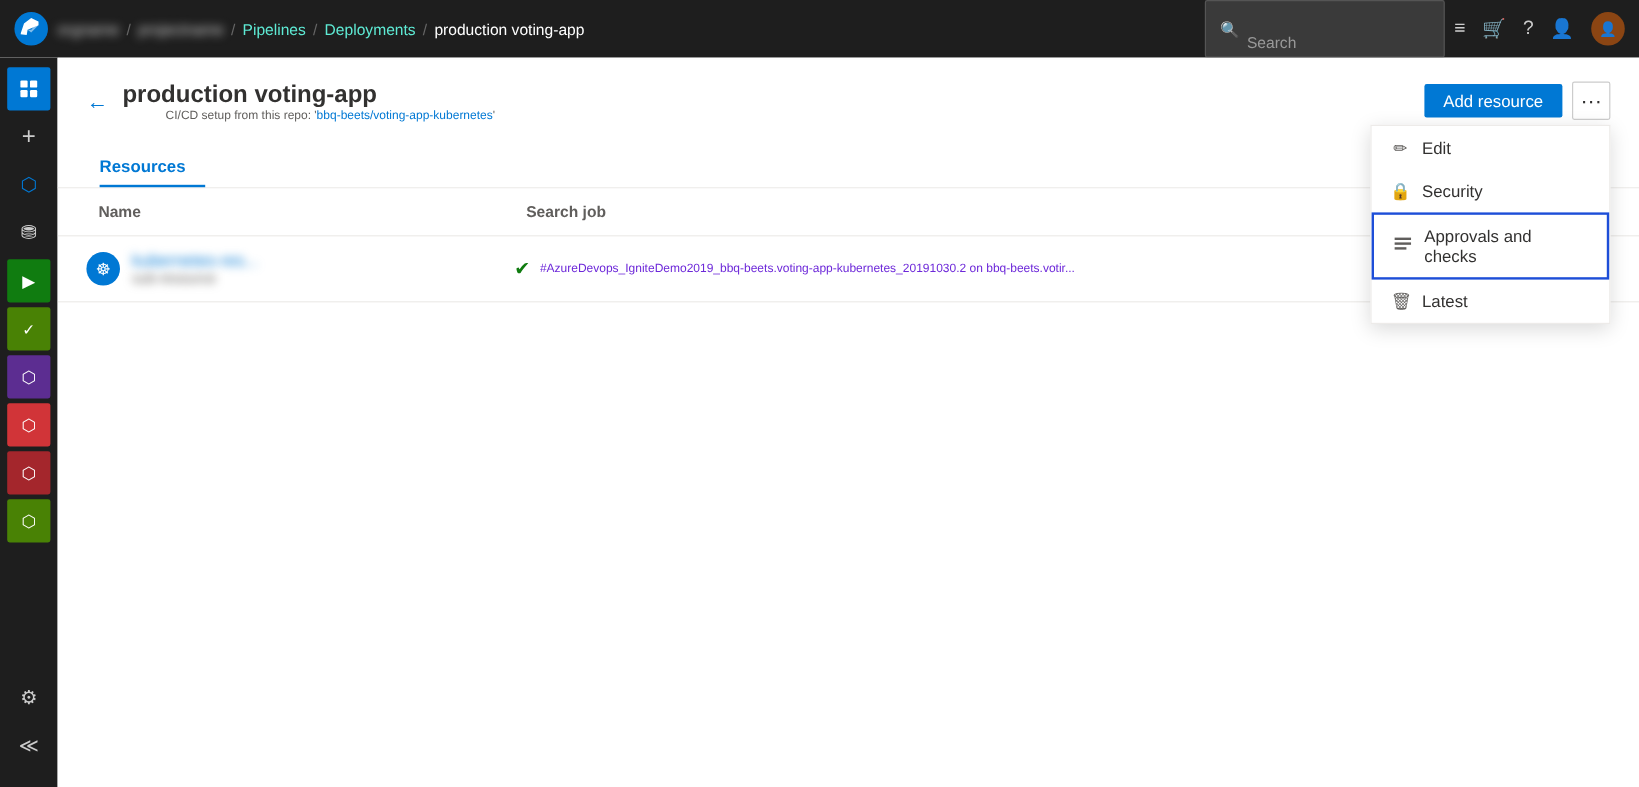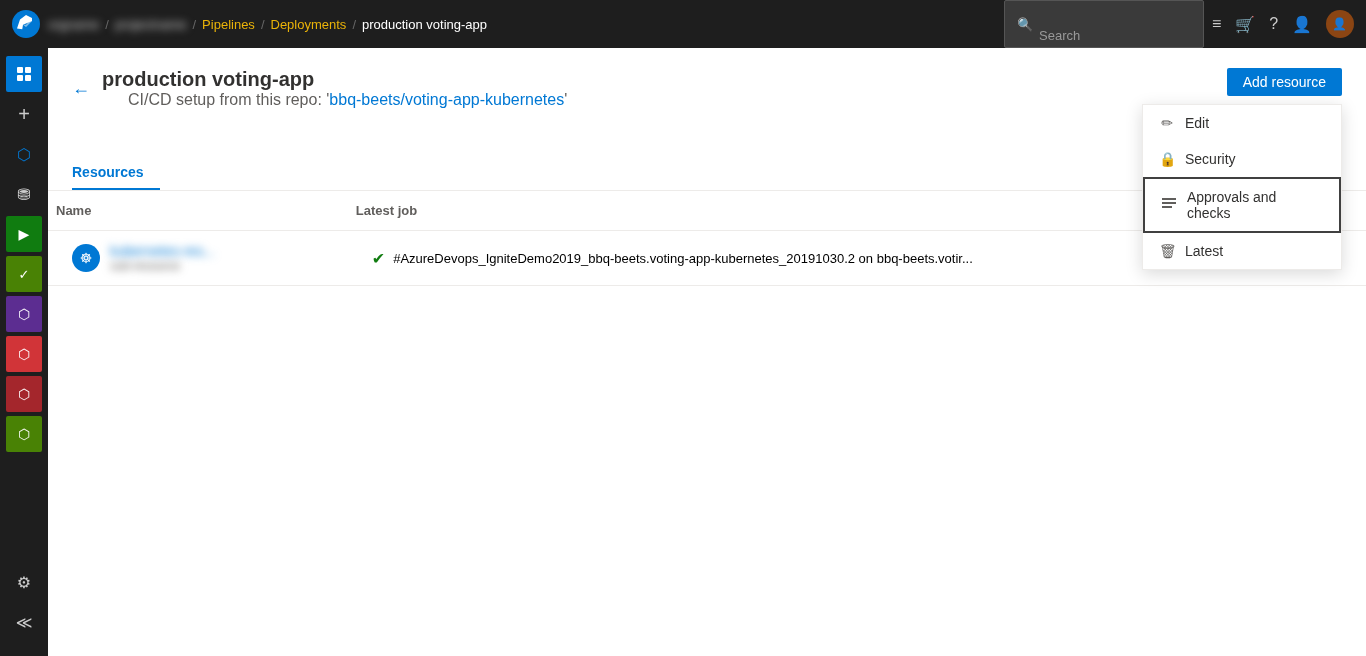--- a/index.html
+++ b/index.html
@@ -21,21 +21,21 @@
       border-radius: 50%;
       display: flex; align-items: center; justify-content: center;
       color: white; font-weight: bold; font-size: 13px;
       flex-shrink: 0;
     }
     .nav-org {
       color: #ccc; font-size: 13px;
       background: none; border: none; cursor: pointer;
     }
     .nav-sep { color: #666; font-size: 13px; }
-    .nav-link { color: #eab308; font-size: 13px; text-decoration: none; cursor: pointer; background: none; border: none; }
+    .nav-link { color: #5eead4; font-size: 13px; text-decoration: none; cursor: pointer; background: none; border: none; }
     .nav-link.active { color: white; }
     .nav-breadcrumb { display: flex; align-items: center; gap: 6px; flex: 1; }
     .nav-search {
       background: #3a3a3a;
       border: 1px solid #555;
       border-radius: 2px;
       color: #ccc;
       padding: 4px 12px;
       font-size: 13px;
       width: 200px;
@@ -94,24 +94,24 @@
     }
     .page-header-top {
       display: flex;
       align-items: flex-start;
       justify-content: space-between;
       margin-bottom: 8px;
     }
     .back-title { display: flex; align-items: center; gap: 12px; }
     .back-btn { color: #0078d4; font-size: 18px; cursor: pointer; background: none; border: none; }
     .page-title { font-size: 20px; font-weight: 600; color: #323130; }
-    .page-subtitle { color: #605e5c; font-size: 16px; margin-left: 26px; }
+    .page-subtitle { color: #605e5c; font-size: 10px; margin-left: 36px; }
     .page-subtitle a { color: #0078d4; text-decoration: none; }
 
-    .header-actions { display: flex; align-items: center; gap: 8px; position: relative; flex-direction: column; }
+    .header-actions { display: flex; align-items: center; gap: 8px; position: relative; }
     .btn-primary {
       background: #0078d4; color: white; border: none;
       padding: 6px 16px; border-radius: 2px; cursor: pointer;
       font-size: 14px; font-weight: 500;
     }
     .btn-more {
       background: none; border: 1px solid #ccc;
       width: 32px; height: 32px; border-radius: 2px;
       cursor: pointer; font-size: 18px; color: #323130;
       display: flex; align-items: center; justify-content: center;
@@ -128,48 +128,49 @@
       z-index: 100;
     }
     .dropdown-item {
       display: flex; align-items: center; gap: 10px;
       padding: 10px 16px;
       cursor: pointer;
       color: #323130;
       font-size: 14px;
     }
     .dropdown-item.highlighted {
-      border: 2px solid #404040;
+      border: 2px solid #1d4ed8;
       background: white;
     }
     .dropdown-icon { font-size: 14px; color: #605e5c; width: 16px; text-align: center; }
 
     
     .tabs {
       display: flex;
       gap: 0;
       padding-top: 12px;
+      margin-left: 11px;
     }
     .tab {
       padding: 8px 16px;
       cursor: pointer;
       border-bottom: 2px solid transparent;
       font-size: 14px;
       color: #605e5c;
     }
     .tab:first-child { padding-left: 0; }
     .tab.active { color: #0078d4; border-bottom-color: #0078d4; font-weight: 600; }
 
     
     .content { flex: 1; padding: 0; overflow: auto; }
 
     
     .resource-table { width: 100%; border-collapse: collapse; }
     .resource-table th {
-      padding: 12px 8px;
+      padding: 12px 34px;
       text-align: left;
       color: #605e5c;
       font-size: 13px;
       font-weight: 600;
       border-bottom: 1px solid #edebe9;
       background: white;
     }
     .resource-table td {
       padding: 12px 24px;
       border-bottom: 1px solid #edebe9;
@@ -180,21 +181,21 @@
       width: 28px; height: 28px;
       background: #0078d4; border-radius: 50%;
       display: flex; align-items: center; justify-content: center;
       color: white; font-size: 14px;
     }
     .resource-name-cell { display: flex; align-items: center; gap: 10px; }
     .resource-name-text { color: #0078d4; font-size: 14px; }
     .resource-name-sub { color: #605e5c; font-size: 12px; }
     .job-cell { display: flex; align-items: center; gap: 8px; }
     .status-success { color: #107c10; font-size: 16px; }
-    .job-text { color: #000000; font-size: 13px; overflow: hidden; text-overflow: ellipsis; white-space: nowrap; max-width: 600px; }
+    .job-text { color: #6d28d9; font-size: 10px; overflow: hidden; text-overflow: ellipsis; white-space: nowrap; max-width: 600px; }
     .blurred { filter: blur(4px); user-select: none; }
   </style>
 </head>
 <body>
 
 <div class="top-nav">
   <div class="nav-logo">
     <svg width="18" height="18" viewBox="0 0 18 18" fill="white">
       <path d="M0 13.5L3 4.5L9 0L15 3V6L6 9.75L5.25 14.25L0 13.5Z"></path>
       <path d="M6 9.75L9 12L15 6V3L9 9.75L6 9.75Z" fill="rgba(255,255,255,0.5)"></path>
@@ -298,21 +299,21 @@
       <div class="tabs">
         <div class="tab active">Resources</div>
       </div>
     </div>
 
     <div class="content">
       <table class="resource-table">
         <thead>
           <tr>
             <th>Name</th>
-            <th>Latest job</th>
+            <th>Search job</th>
           </tr>
         </thead>
         <tbody>
           <tr class="resource-row">
             <td>
               <div class="resource-name-cell">
                 <div class="resource-icon">☸</div>
                 <div>
                   <div class="resource-name-text blurred">kubernetes-res...</div>
                   <div class="resource-name-sub blurred">sub-resource</div>

